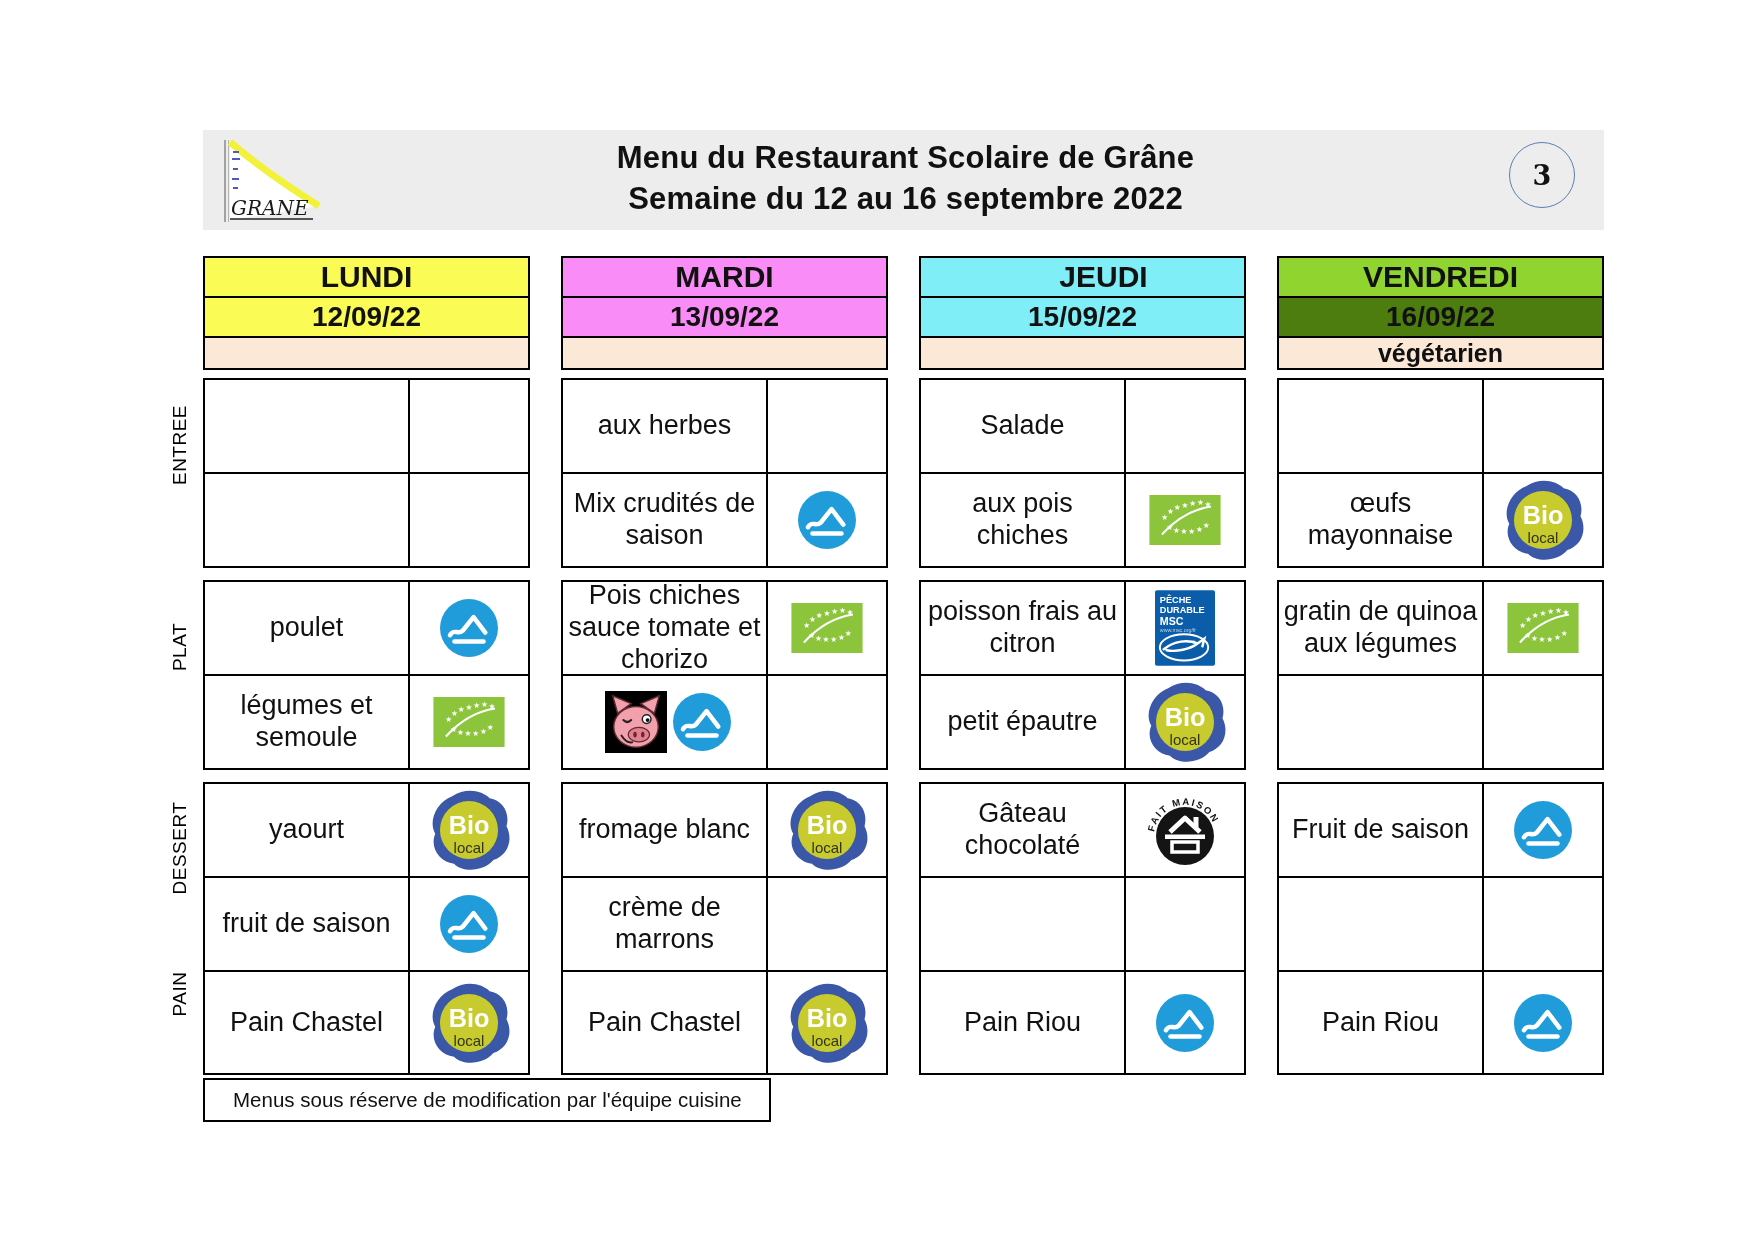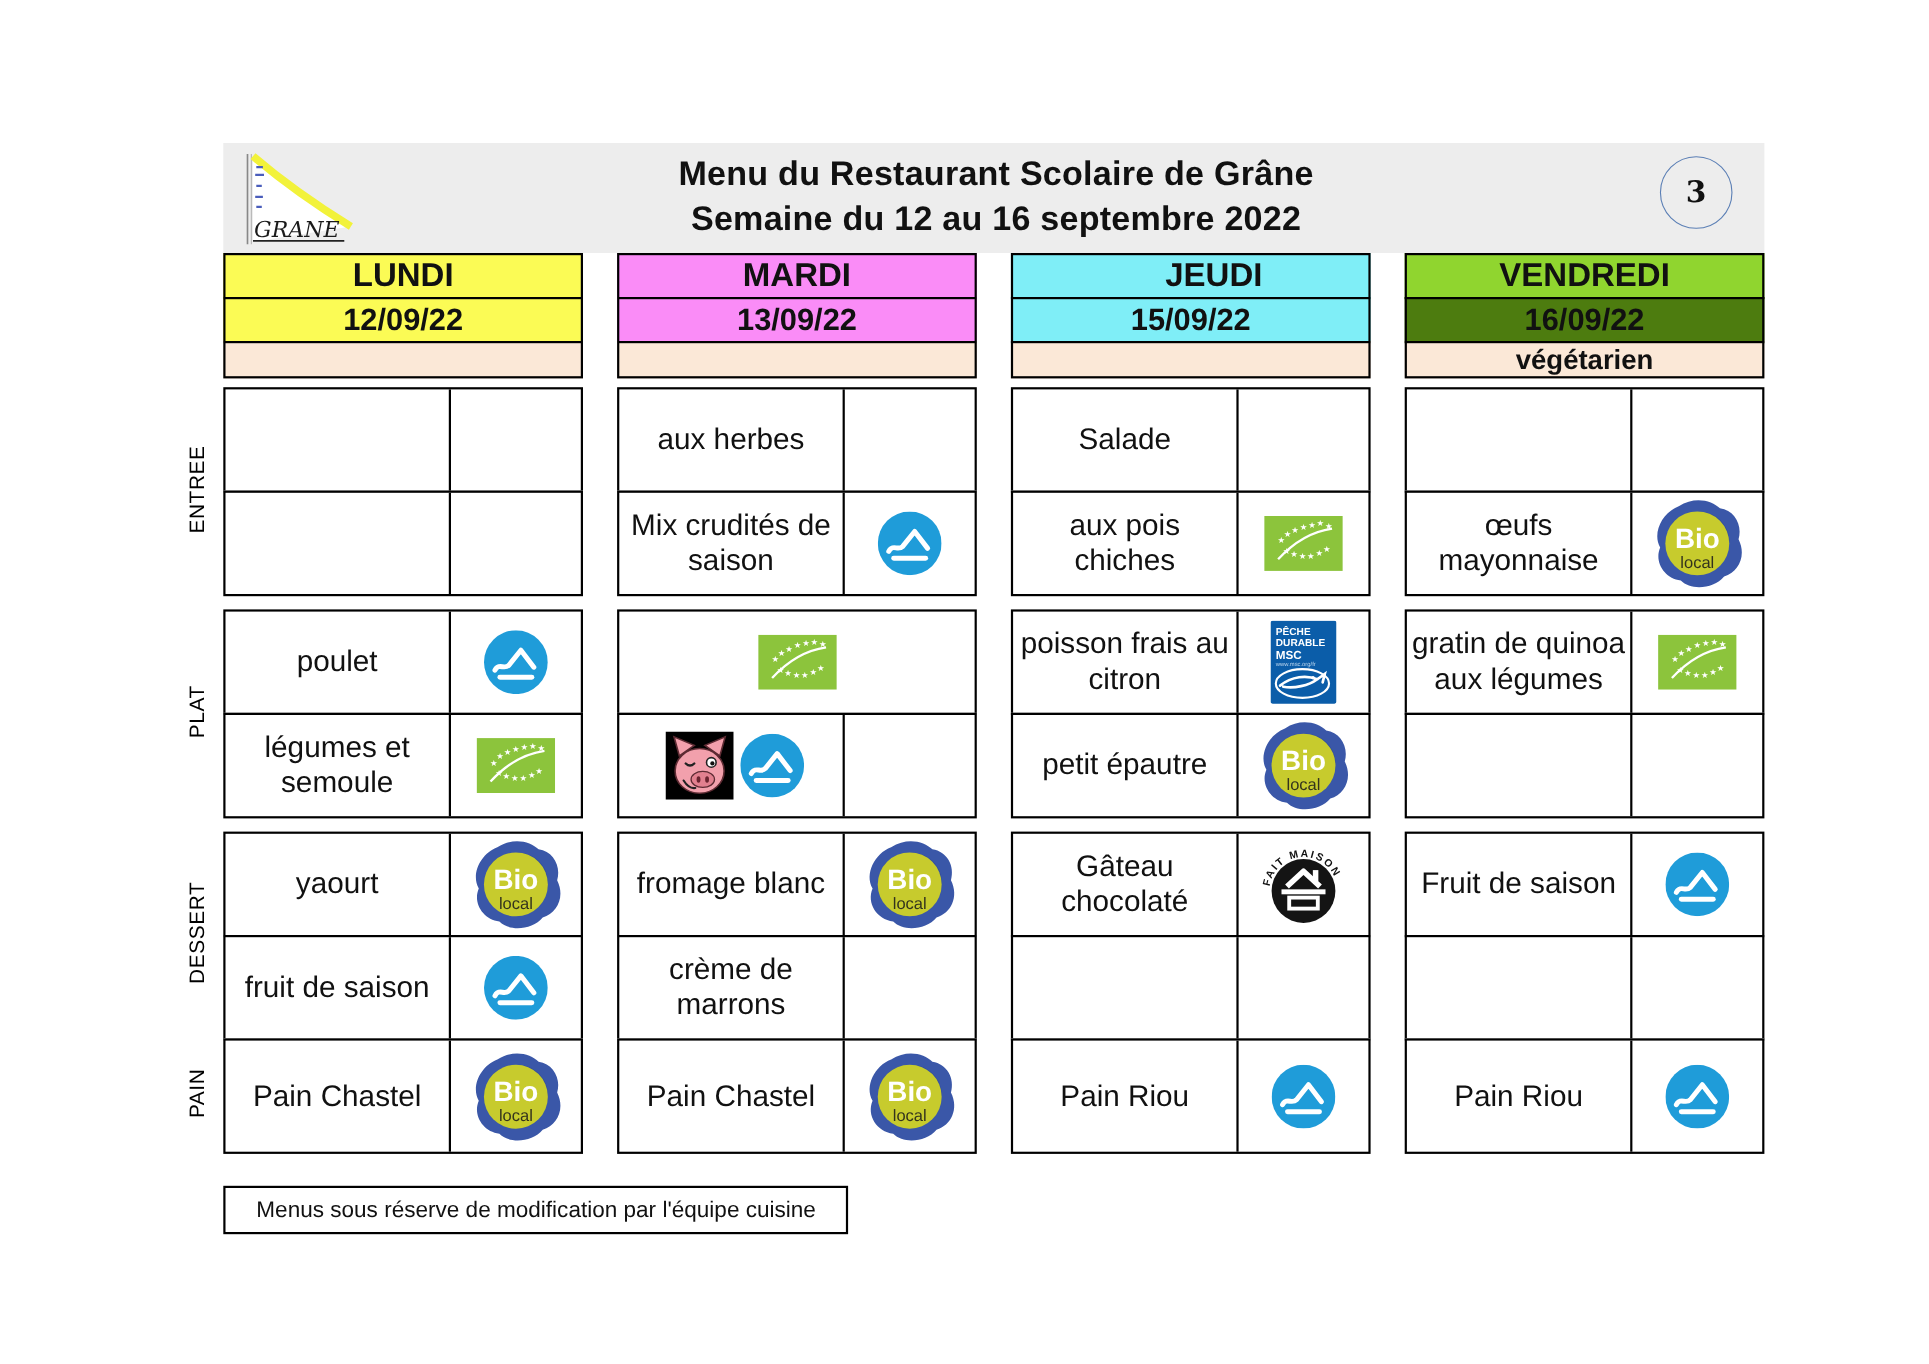--- a/index.html
+++ b/index.html
@@ -17,21 +17,21 @@
              font-family:"DejaVu Serif", serif; font-weight:bold; font-size:27px; color:#111; background:#EDEDED; }
 
   
   .side-label { position:absolute; width:160px; left:100px; text-align:center;
                 transform:rotate(-90deg); font-size:19px; letter-spacing:.5px; color:#000; }
   .sl-entree { top:434px; } .sl-plat { top:636px; } .sl-dessert { top:837px; } .sl-pain { top:983px; }
 
   
   .columns { position:absolute; left:203px; top:230px; display:flex; gap:31px; }
   .day-col { width:327px; display:flex; flex-direction:column; }
-  .cell { border:2px solid #000; display:flex; align-items:center; justify-content:center; }
+  .cell { border:2px solid #000; display:flex; align-items:center; justify-content:center;margin-top:26px; }
   .day-head { height:42px; font-size:30px; font-weight:bold; }
   .day-date { height:42px; margin-top:-2px; font-size:28px; font-weight:bold; }
   .day-note { height:34px; margin-top:-2px; font-size:25px; font-weight:bold; }
   .mt8 { margin-top:8px; } .mt12 { margin-top:12px; }
   .menu-row { display:flex; height:96px; border:2px solid #000; background:#fff; }
   .menu-row + .menu-row { margin-top:-2px; }
   .menu-row.tall { height:105px; }
   .cell-text { width:205px; border-right:2px solid #000; display:flex; flex-wrap:wrap; align-content:center;
                align-items:center; justify-content:center; gap:6px; text-align:center;
                font-size:27px; line-height:1.18; padding:2px 4px; overflow:hidden; }
@@ -211,20 +211,23 @@
        <circle cx="32" cy="32" r="32" fill="#1F9CD9"></circle>
        <path d="M11 40 C15 32 20 40 25 35 L37 20 L50 37" fill="none" stroke="#fff" stroke-width="5" stroke-linecap="round" stroke-linejoin="round"></path>
        <path d="M16 47 H48" stroke="#fff" stroke-width="5" stroke-linecap="round"></path>
      </svg>
               </span>
             </div>
           </div>
         </div>
         <div class="mt12">
           <div class="menu-row">
+            <div class="cell-text">
+              <span>Pois chiches sauce tomate et chorizo</span>
+            </div>
             <div class="cell-icon">
               <span class="icw">
                 <svg class="ic ic-eu" viewBox="0 0 74 52">
        <rect width="74" height="52" fill="#8CC43C"></rect>
        <path d="M13 41 Q36 16 64 12" fill="none" stroke="#fff" stroke-width="2.2"></path>
                   <text x="16" y="26" font-size="8" fill="#fff" text-anchor="middle">★</text>
                   <text x="22" y="20" font-size="8" fill="#fff" text-anchor="middle">★</text>
                   <text x="29" y="16" font-size="8" fill="#fff" text-anchor="middle">★</text>
                   <text x="37" y="13" font-size="8" fill="#fff" text-anchor="middle">★</text>
                   <text x="45" y="11" font-size="8" fill="#fff" text-anchor="middle">★</text>

